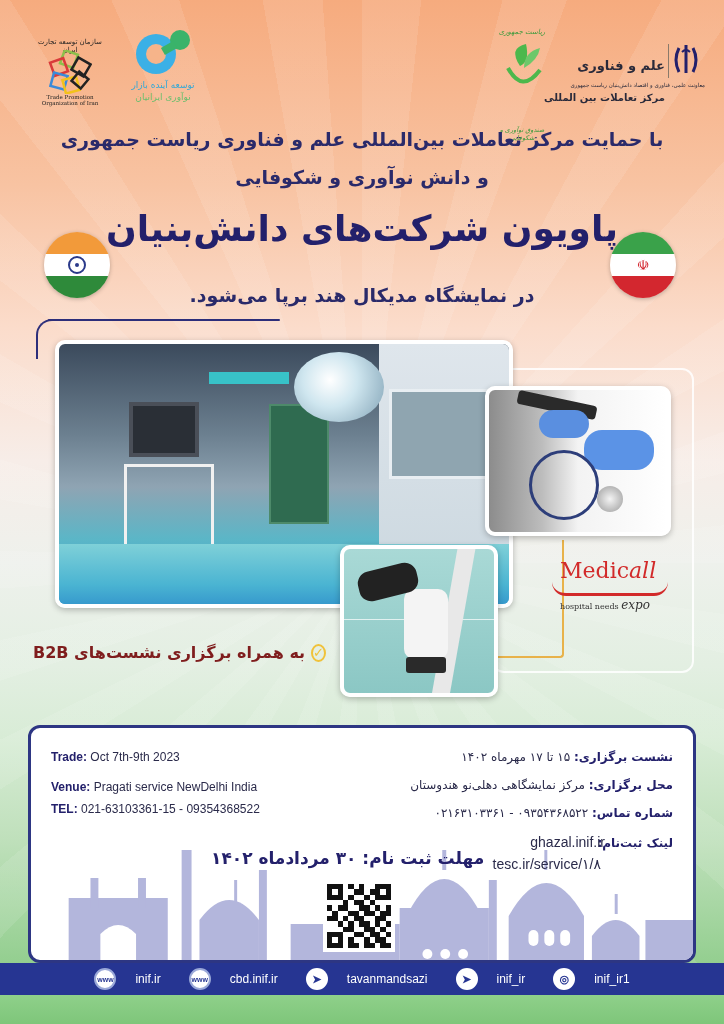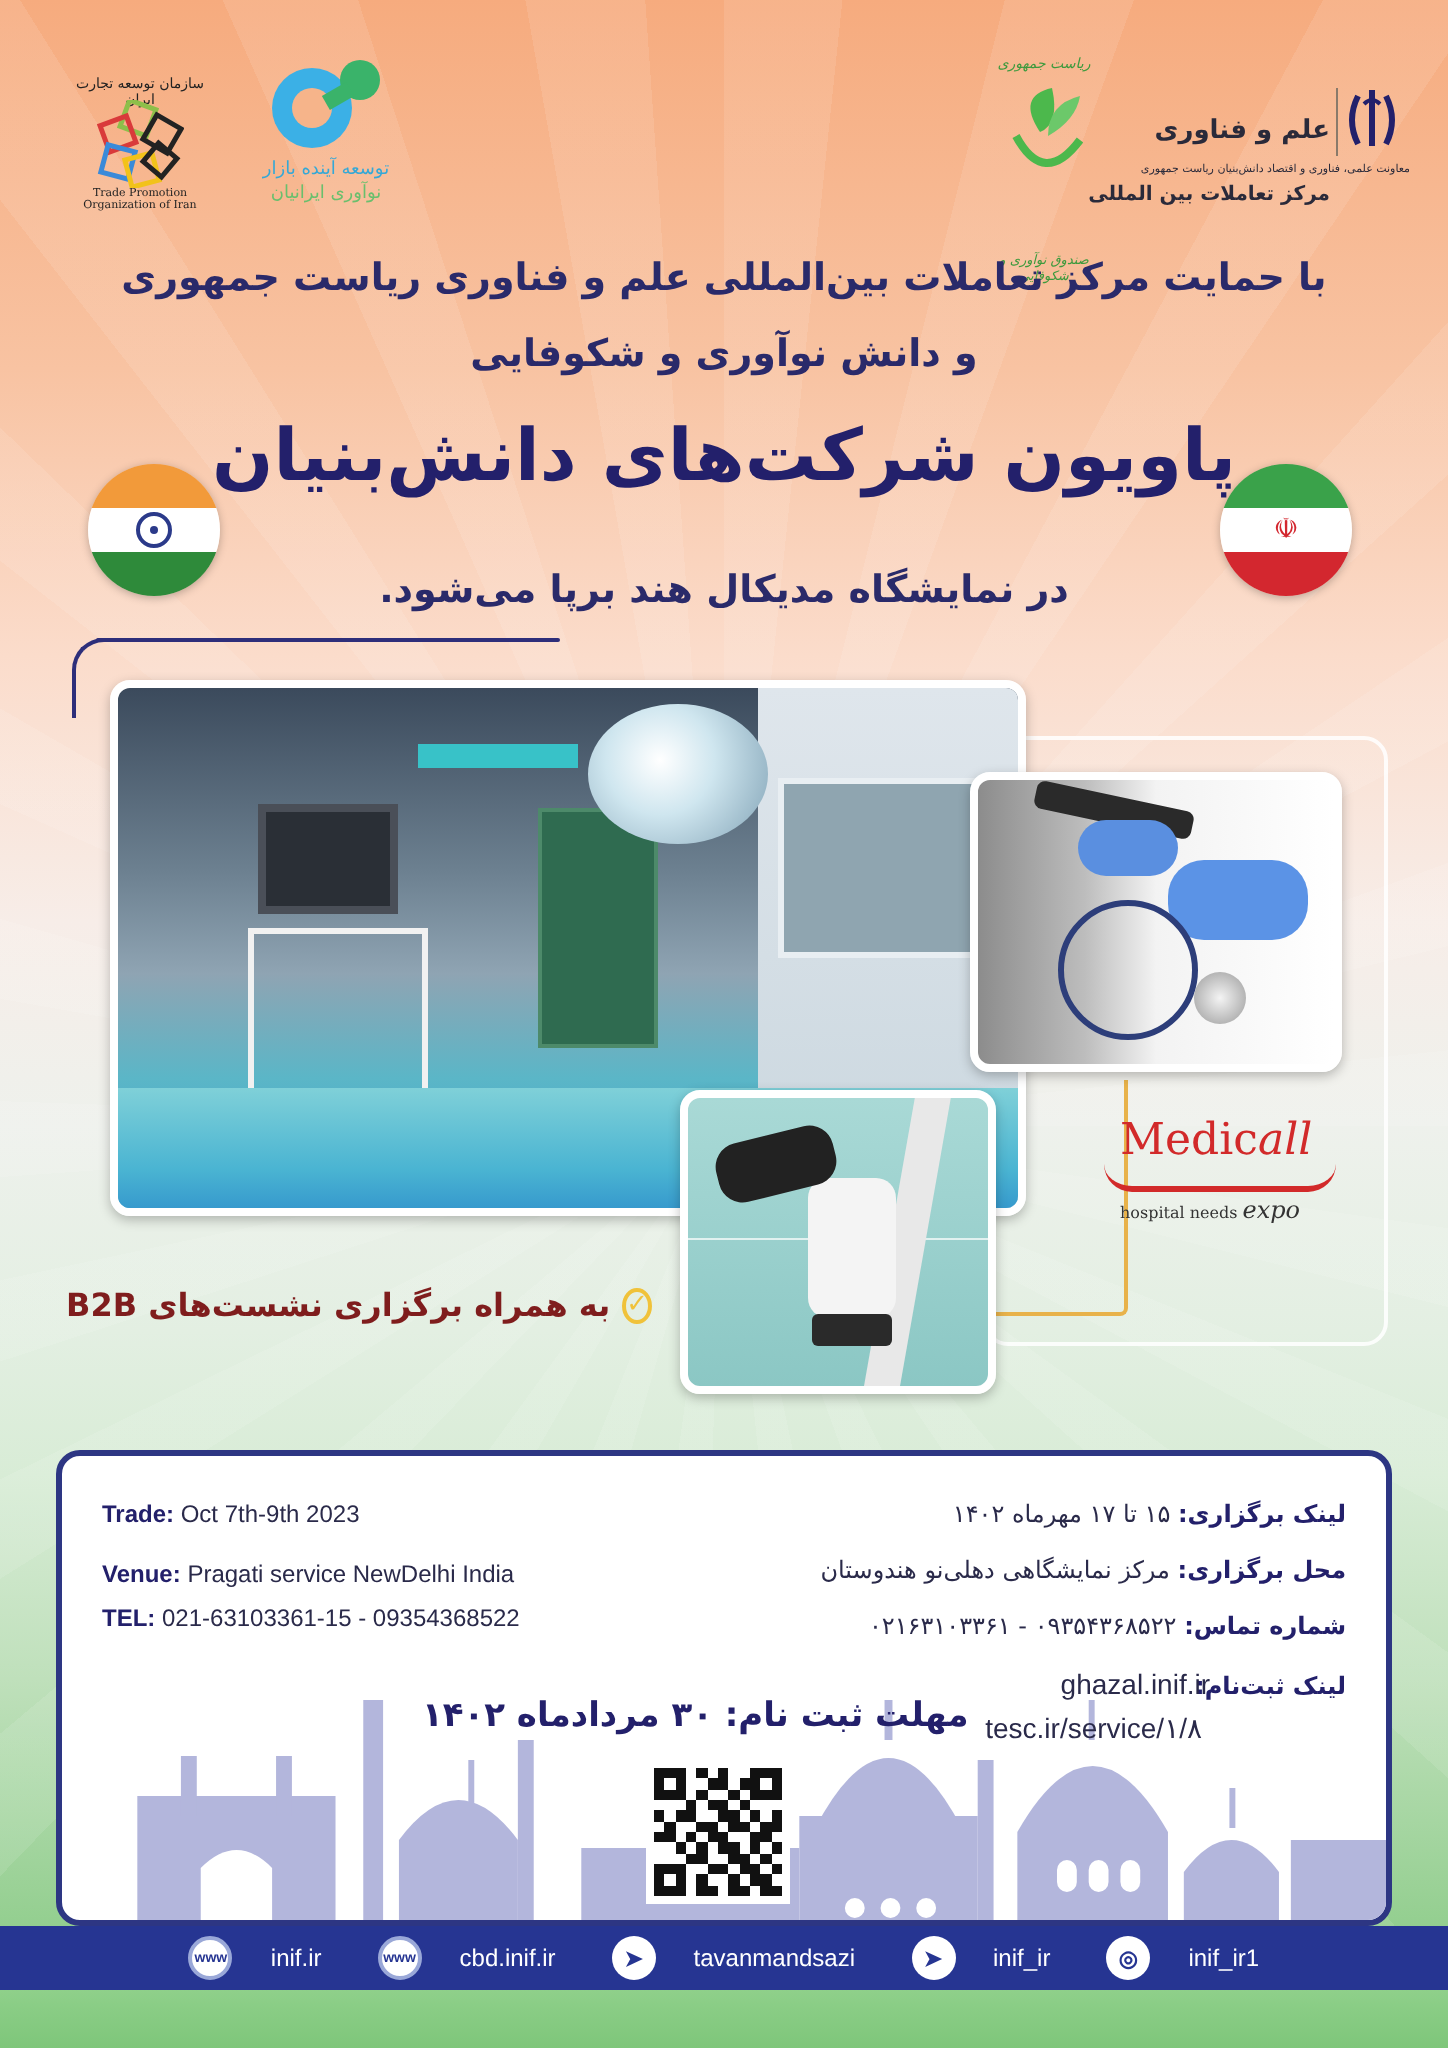--- a/index.html
+++ b/index.html
@@ -267,21 +267,21 @@
       <rect x="502" y="80" width="10" height="16" rx="5"></rect>
         <rect x="518" y="80" width="10" height="16" rx="5"></rect>
         <rect x="534" y="80" width="10" height="16" rx="5"></rect>
     </g>
   </svg>
 
   <div class="en-line" style="top:22px"><b>Trade:</b><span> Oct 7th-9th 2023</span></div>
   <div class="en-line" style="top:52px"><b>Venue:</b><span> Pragati service NewDelhi India</span></div>
   <div class="en-line" style="top:74px"><b>TEL:</b><span> 021-63103361-15 - 09354368522</span></div>
 
-  <div class="fa-line" style="top:22px"><b>لینک برگزاری:</b><span> ۱۵ تا ۱۷ مهرماه ۱۴۰۲</span></div>
+  <div class="fa-line" style="top:22px"><b>نشست برگزاری:</b><span> ۱۵ تا ۱۷ مهرماه ۱۴۰۲</span></div>
   <div class="fa-line" style="top:50px"><b>محل برگزاری:</b><span> مرکز نمایشگاهی دهلی‌نو هندوستان</span></div>
   <div class="fa-line" style="top:78px"><b>شماره تماس:</b><span> ۰۹۳۵۴۳۶۸۵۲۲ - ۰۲۱۶۳۱۰۳۳۶۱</span></div>
   <div class="fa-line" style="top:108px"><b>لینک ثبت‌نام:</b></div>
   <div class="url-line" style="top:106px; right:88px">ghazal.inif.ir</div>
   <div class="url-line" style="top:128px; right:92px">tesc.ir/service/۱/۸</div>
 
   <div class="deadline">مهلت ثبت نام: ۳۰ مردادماه ۱۴۰۲</div>
 
   <div class="qr">
     <div class="qr-grid">

